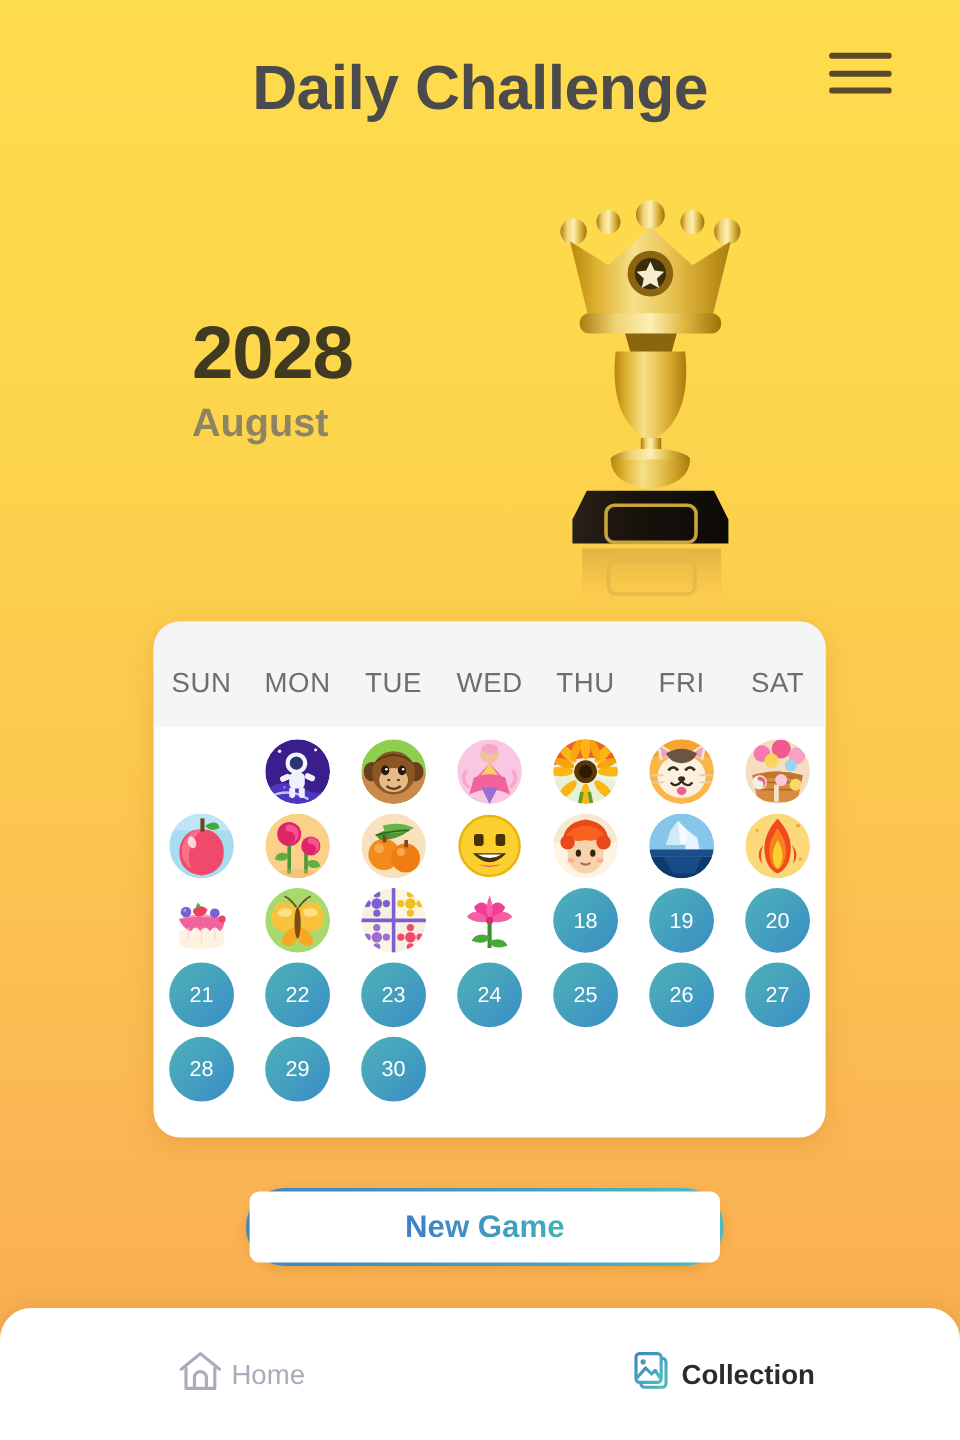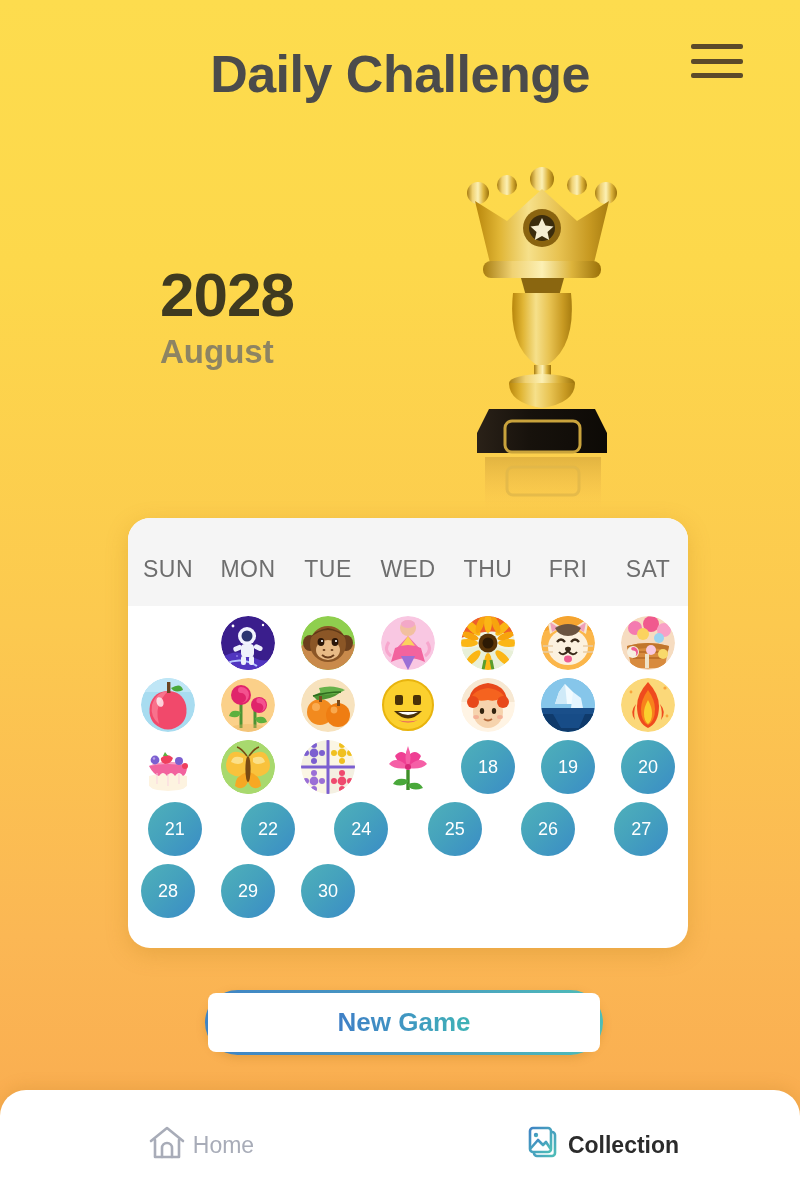--- a/index.html
+++ b/index.html
@@ -630,20 +630,23 @@
         </div>
       </div>
       <div class="week-row">
         <div class="cell">
           <div class="daycircle">21</div>
         </div>
         <div class="cell">
           <div class="daycircle">22</div>
         </div>
         <div class="cell">
+          <div class="daycircle">23</div>
+        </div>
+        <div class="cell">
           <div class="daycircle">24</div>
         </div>
         <div class="cell">
           <div class="daycircle">25</div>
         </div>
         <div class="cell">
           <div class="daycircle">26</div>
         </div>
         <div class="cell">
           <div class="daycircle">27</div>

